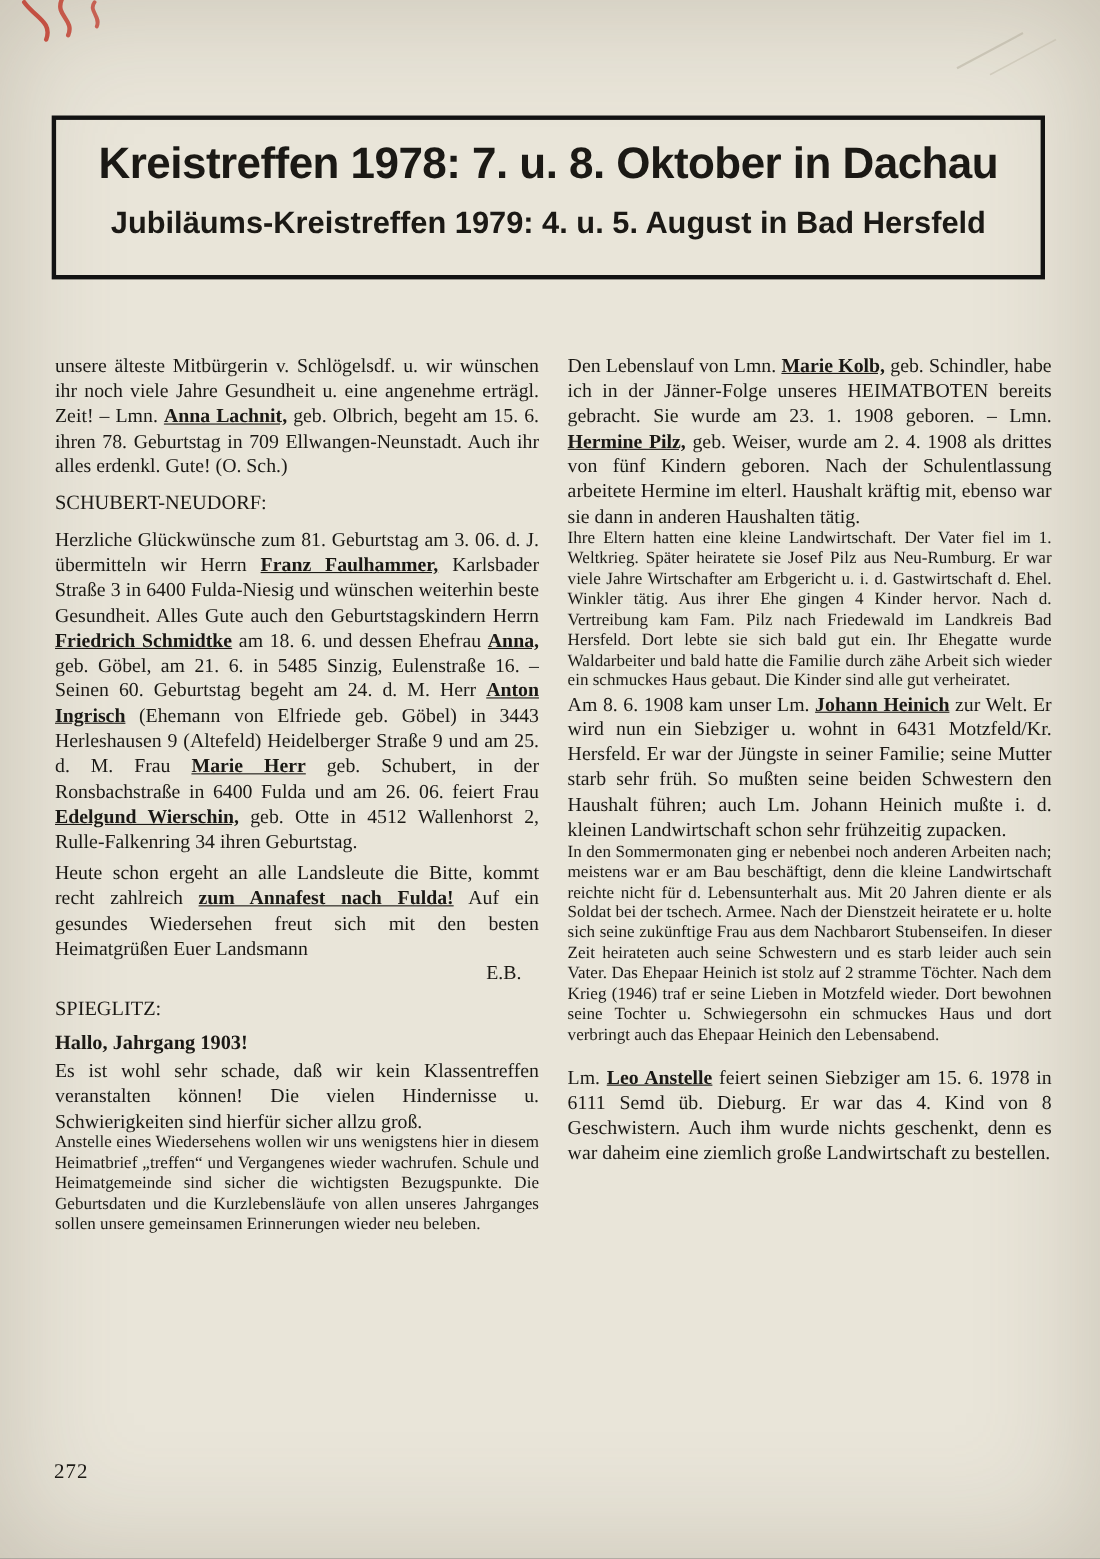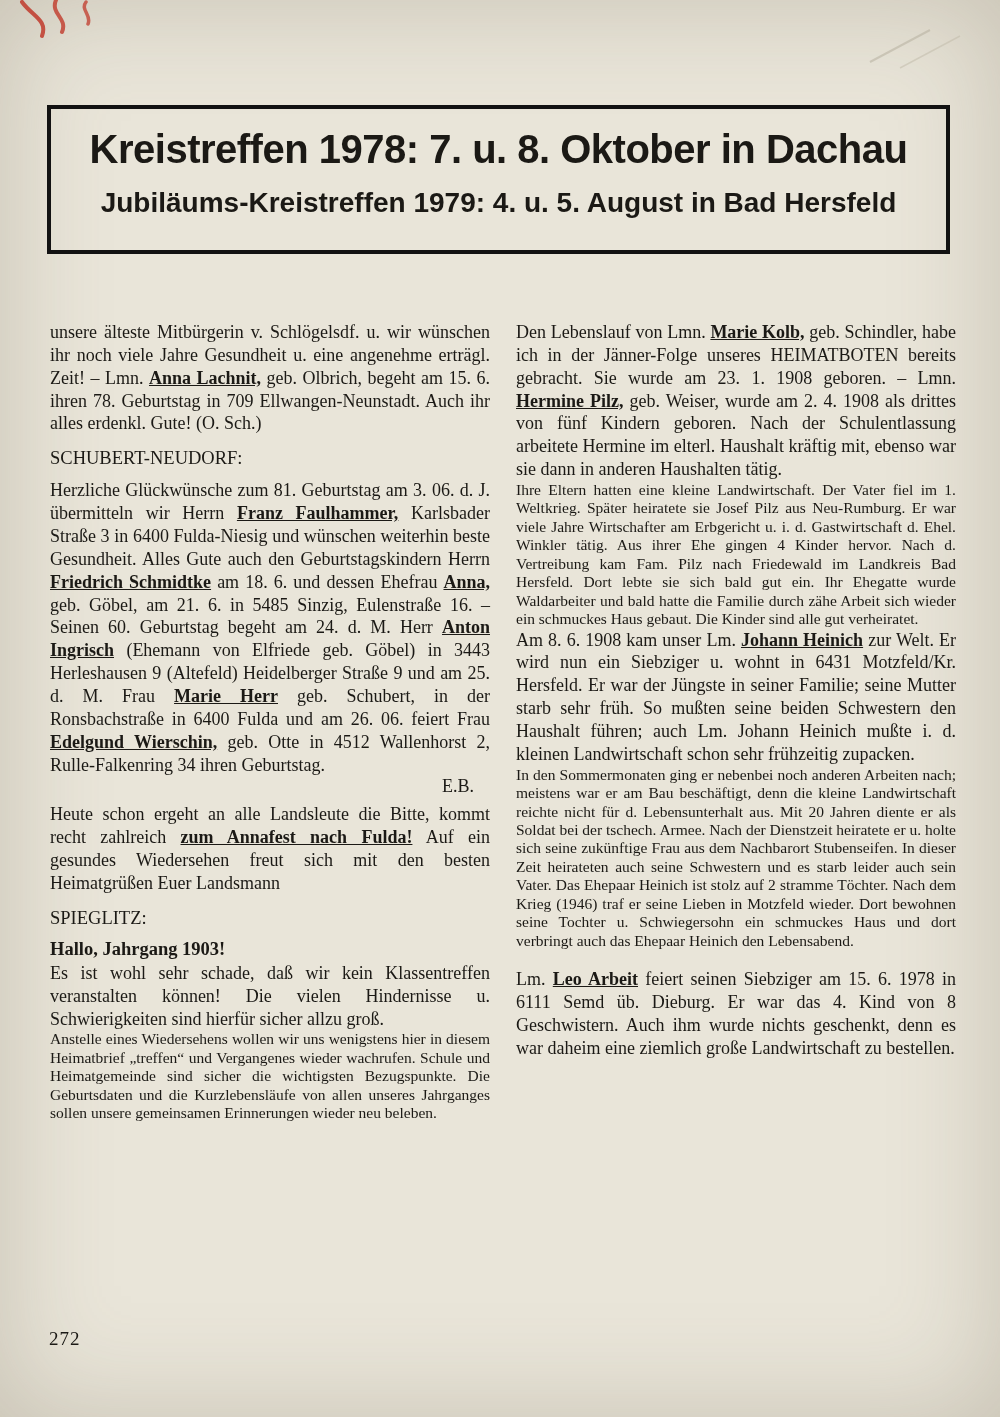--- a/index.html
+++ b/index.html
@@ -58,31 +58,31 @@
   <div class="header-box">
     <div class="header-line1">Kreistreffen 1978: 7. u. 8. Oktober in Dachau</div>
     <div class="header-line2">Jubiläums-Kreistreffen 1979: 4. u. 5. August in Bad Hersfeld</div>
   </div>
 
   <div class="columns">
     <div class="col">
         <div class="blk p"><span>unsere älteste Mitbürgerin v. Schlögelsdf. u. wir wünschen ihr noch viele Jahre Gesundheit u. eine angenehme erträgl. Zeit! – Lmn. </span><span class="b">Anna Lachnit,</span><span> geb. Olbrich, begeht am 15. 6. ihren 78. Geburtstag in 709 Ellwangen-Neunstadt. Auch ihr alles erdenkl. Gute! (O. Sch.)</span></div>
         <div class="blk heading"><span>SCHUBERT-NEUDORF:</span></div>
         <div class="blk p"><span>Herzliche Glückwünsche zum 81. Geburtstag am 3. 06. d. J. übermitteln wir Herrn </span><span class="b">Franz Faulhammer,</span><span> Karlsbader Straße 3 in 6400 Fulda-Niesig und wünschen weiterhin beste Gesundheit. Alles Gute auch den Geburtstagskindern Herrn </span><span class="b">Friedrich Schmidtke</span><span> am 18. 6. und dessen Ehefrau </span><span class="b">Anna,</span><span> geb. Göbel, am 21. 6. in 5485 Sinzig, Eulenstraße 16. – Seinen 60. Geburtstag begeht am 24. d. M. Herr </span><span class="b">Anton Ingrisch</span><span> (Ehemann von Elfriede geb. Göbel) in 3443 Herleshausen 9 (Altefeld) Heidelberger Straße 9 und am 25. d. M. Frau </span><span class="b">Marie Herr</span><span> geb. Schubert, in der Ronsbachstraße in 6400 Fulda und am 26. 06. feiert Frau </span><span class="b">Edelgund Wierschin,</span><span> geb. Otte in 4512 Wallenhorst 2, Rulle-Falkenring 34 ihren Geburtstag.</span></div>
+        <div class="blk p gap-top-sm"><span>Heute schon ergeht an alle Landsleute die Bitte, kommt recht zahlreich </span><span class="b">zum Annafest nach Fulda!</span><span> Auf ein gesundes Wiedersehen freut sich mit den besten Heimatgrüßen Euer Landsmann</span></div>
         <div class="blk sig"><span>E.B.</span></div>
-        <div class="blk p gap-top-sm"><span>Heute schon ergeht an alle Landsleute die Bitte, kommt recht zahlreich </span><span class="b">zum Annafest nach Fulda!</span><span> Auf ein gesundes Wiedersehen freut sich mit den besten Heimatgrüßen Euer Landsmann</span></div>
         <div class="blk heading"><span>SPIEGLITZ:</span></div>
         <div class="blk boldline"><span>Hallo, Jahrgang 1903!</span></div>
         <div class="blk p"><span>Es ist wohl sehr schade, daß wir kein Klassentreffen veranstalten können! Die vielen Hindernisse u. Schwierigkeiten sind hierfür sicher allzu groß.</span></div>
         <div class="blk small"><span>Anstelle eines Wiedersehens wollen wir uns wenigstens hier in diesem Heimatbrief „treffen“ und Vergangenes wieder wachrufen. Schule und Heimatgemeinde sind sicher die wichtigsten Bezugspunkte. Die Geburtsdaten und die Kurzlebensläufe von allen unseres Jahrganges sollen unsere gemeinsamen Erinnerungen wieder neu beleben.</span></div>
       </div>
     <div class="col">
         <div class="blk p"><span>Den Lebenslauf von Lmn. </span><span class="b">Marie Kolb,</span><span> geb. Schindler, habe ich in der Jänner-Folge unseres HEIMATBOTEN bereits gebracht. Sie wurde am 23. 1. 1908 geboren. – Lmn. </span><span class="b">Hermine Pilz,</span><span> geb. Weiser, wurde am 2. 4. 1908 als drittes von fünf Kindern geboren. Nach der Schulentlassung arbeitete Hermine im elterl. Haushalt kräftig mit, ebenso war sie dann in anderen Haushalten tätig.</span></div>
         <div class="blk small"><span>Ihre Eltern hatten eine kleine Landwirtschaft. Der Vater fiel im 1. Weltkrieg. Später heiratete sie Josef Pilz aus Neu-Rumburg. Er war viele Jahre Wirtschafter am Erbgericht u. i. d. Gastwirtschaft d. Ehel. Winkler tätig. Aus ihrer Ehe gingen 4 Kinder hervor. Nach d. Vertreibung kam Fam. Pilz nach Friedewald im Landkreis Bad Hersfeld. Dort lebte sie sich bald gut ein. Ihr Ehegatte wurde Waldarbeiter und bald hatte die Familie durch zähe Arbeit sich wieder ein schmuckes Haus gebaut. Die Kinder sind alle gut verheiratet.</span></div>
         <div class="blk p"><span>Am 8. 6. 1908 kam unser Lm. </span><span class="b">Johann Heinich</span><span> zur Welt. Er wird nun ein Siebziger u. wohnt in 6431 Motzfeld/Kr. Hersfeld. Er war der Jüngste in seiner Familie; seine Mutter starb sehr früh. So mußten seine beiden Schwestern den Haushalt führen; auch Lm. Johann Heinich mußte i. d. kleinen Landwirtschaft schon sehr frühzeitig zupacken.</span></div>
         <div class="blk small"><span>In den Sommermonaten ging er nebenbei noch anderen Arbeiten nach; meistens war er am Bau beschäftigt, denn die kleine Landwirtschaft reichte nicht für d. Lebensunterhalt aus. Mit 20 Jahren diente er als Soldat bei der tschech. Armee. Nach der Dienstzeit heiratete er u. holte sich seine zukünftige Frau aus dem Nachbarort Stubenseifen. In dieser Zeit heirateten auch seine Schwestern und es starb leider auch sein Vater. Das Ehepaar Heinich ist stolz auf 2 stramme Töchter. Nach dem Krieg (1946) traf er seine Lieben in Motzfeld wieder. Dort bewohnen seine Tochter u. Schwiegersohn ein schmuckes Haus und dort verbringt auch das Ehepaar Heinich den Lebensabend.</span></div>
-        <div class="blk p gap-top"><span>Lm. </span><span class="b">Leo Arbeit</span><span> feiert seinen Siebziger am 15. 6. 1978 in 6111 Semd üb. Dieburg. Er war das 4. Kind von 8 Geschwistern. Auch ihm wurde nichts geschenkt, denn es war daheim eine ziemlich große Landwirtschaft zu bestellen.</span></div>
+        <div class="blk p gap-top"><span>Lm. </span><span class="b">Leo Anstelle</span><span> feiert seinen Siebziger am 15. 6. 1978 in 6111 Semd üb. Dieburg. Er war das 4. Kind von 8 Geschwistern. Auch ihm wurde nichts geschenkt, denn es war daheim eine ziemlich große Landwirtschaft zu bestellen.</span></div>
       </div>
   </div>
 
   <div class="page-number">272</div>
 
 </div>
 
 </body></html>

